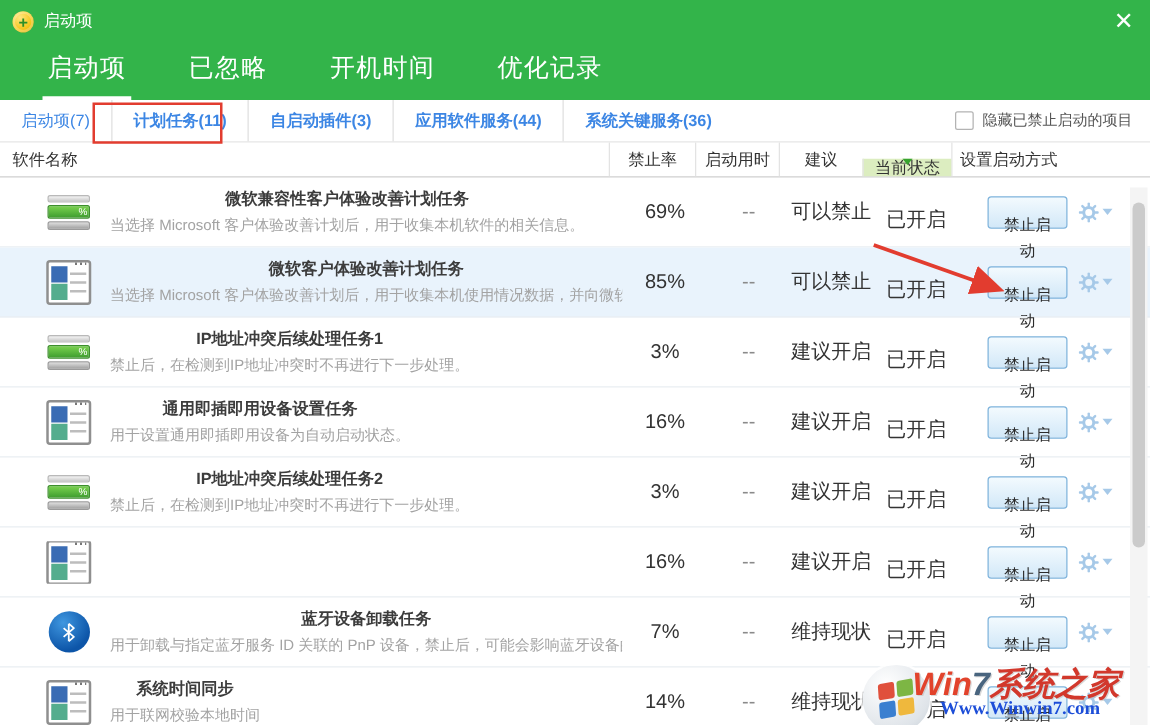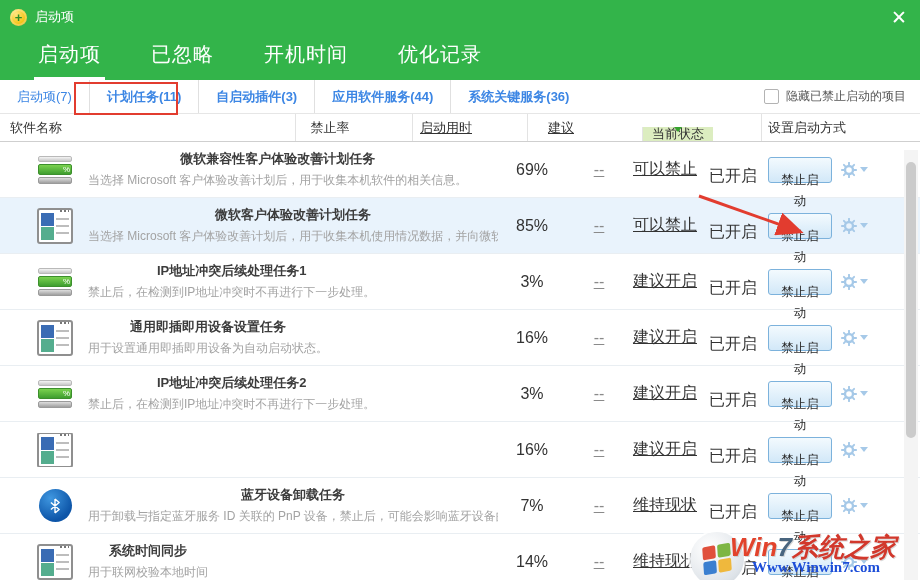--- a/index.html
+++ b/index.html
@@ -21,47 +21,47 @@
   
   .subnav{position:relative;display:flex;align-items:center;height:33px;border-bottom:1px solid #e6e6e6;}
   .subtab{color:#3c86e4;font-size:13px;padding:0 17px;cursor:pointer;position:relative;line-height:33px;}
   .subtab + .subtab{border-left:1px solid #e0e0e0;font-weight:bold;}
   .subtab:first-child{}
   .hide-filter{margin-left:auto;display:flex;align-items:center;margin-right:14px;cursor:pointer;}
   .checkbox{width:13px;height:13px;border:1px solid #b3b3b3;background:#fff;border-radius:2px;margin-right:7px;}
   .hide-filter-label{font-size:12px;color:#555;}
 
   
-  .thead{display:flex;align-items:stretch;height:27px;border-bottom:1px solid #cfcfcf;font-size:13px;color:#333;gap:48px;}
+  .thead{display:flex;align-items:stretch;height:27px;border-bottom:1px solid #cfcfcf;font-size:13px;color:#333;}
   .thead>div{display:flex;align-items:center;justify-content:center;}
   .c-name{flex:1;justify-content:flex-start !important;padding-left:10px;}
   .c-rate{width:68px;}
-  .c-time{width:66px;text-decoration:underline;}
-  .c-adv{width:66px;text-decoration:underline;}
+  .c-time{width:66px;}
+  .c-adv{width:66px;}
   .c-status{width:70px;margin-top:13px;}
   .c-action{width:152px;}
   .thead .c-rate,.thead .c-time,.thead .c-adv,.thead .c-status,.thead .c-action{border-left:1px solid #e3e3e3;}
   .thead .c-status{background:#dcedc0;position:relative;}
   .sort-caret{position:absolute;top:0;left:50%;margin-left:-4px;width:0;height:0;
     border-left:4px solid transparent;border-right:4px solid transparent;border-top:5px solid #37a32e;}
   .thead .c-action{justify-content:flex-start;padding-left:6px;}
 
   
   .rows{position:relative;}
   .row{display:flex;align-items:center;height:55px;border-bottom:1px solid #e9eef2;}
   .row.highlight{background:#e9f3fc;}
   .row .c-name{display:flex;align-items:center;overflow:hidden;}
   .row-icon{width:36px;height:34px;margin-left:27px;flex:0 0 auto;display:flex;align-items:center;justify-content:center;}
   .row-text{margin-left:15px;overflow:hidden;}
   .row-name{font-size:13px;font-weight:bold;color:#3c3c3c;white-space:nowrap;text-align:center;}
   .row-desc{font-size:12px;color:#a3a3a3;margin-top:4px;white-space:nowrap;overflow:hidden;}
   .cell{font-size:16px;color:#333;text-align:center;}
   .cell.dim{color:#8a8a8a;}
   .row .c-action{display:flex;align-items:center;}
-  .disable-btn{width:64px;height:23px;border:1px solid #7cb2dc;border-radius:3px;
+  .disable-btn{margin-left:22px;width:64px;height:23px;border:1px solid #7cb2dc;border-radius:3px;
     background:linear-gradient(#f3fafe,#d2e8f8);font-size:12.5px;color:#2b2b2b;
     font-family:inherit;cursor:pointer;padding:12px;line-height:21px;}
   .gear-wrap{display:flex;align-items:center;margin-left:9px;cursor:pointer;}
   .caret-down{width:0;height:0;border-left:4px solid transparent;border-right:4px solid transparent;
     border-top:5px solid #a6c9e8;margin-left:3px;}
 
   
   .icon-chart{width:34px;height:28px;display:flex;flex-direction:column;justify-content:center;gap:2px;}
   .icon-chart .b1{height:6px;border-radius:2px;background:linear-gradient(#f4f4f4,#c7c7c7);border:1px solid #b9b9b9;}
   .icon-chart .b2{height:10px;border-radius:2px;background:linear-gradient(#7ad24f,#3f9e2f);border:1px solid #3c8f2c;

